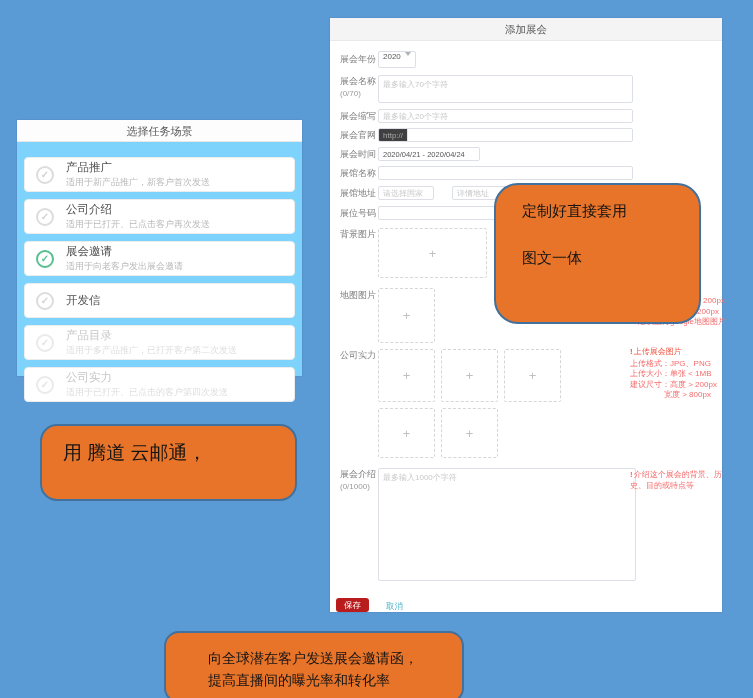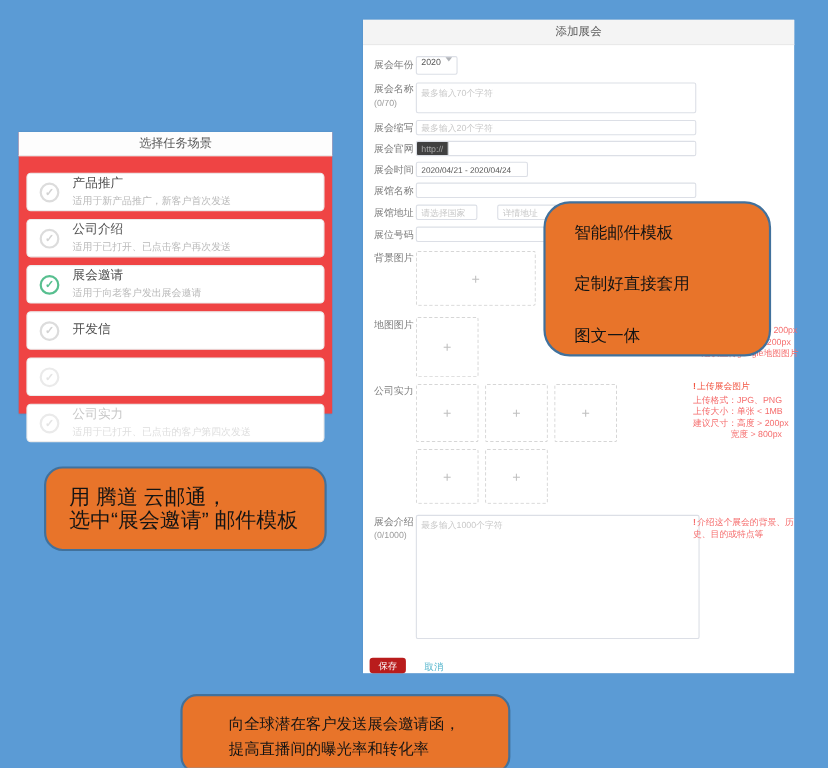--- a/index.html
+++ b/index.html
@@ -7,21 +7,21 @@
   body {
     position:relative;
     font-family:"Liberation Sans", sans-serif;
     background:#5b9bd5;
     overflow:hidden;
   }
 
   
   .scn-panel {
     position:absolute; left:17px; top:120px; width:285px; height:256px;
-    background:#ef4444; box-shadow:0 0 2px rgba(0,0,0,.15);
+    background:#7dd3fc; box-shadow:0 0 2px rgba(0,0,0,.15);
   }
   .scn-head {
     height:22px; line-height:22px; text-align:center;
     font-size:11px; color:#595959; border-bottom:1px solid #e8e8e8; background:#fdfdfd;
   }
   .scn-list { padding:15px 7px 0 7px; }
   .scn-card {
     height:35px; margin-bottom:7px; border:1px solid #ececec; border-radius:4px;
     display:flex; align-items:center; background:#fff; cursor:pointer;
   }
@@ -158,20 +158,24 @@
         </span>
       <div>
         <div class="scn-title">开发信</div>
       </div>
     </div>
 
     <div class="scn-card dim">
       <span class="chk">
           <span>✓</span>
         </span>
+      <div>
+        <div class="scn-title">产品目录</div>
+        <div class="scn-sub">适用于多产品推广，已打开客户第二次发送</div>
+      </div>
     </div>
 
     <div class="scn-card dim">
       <span class="chk">
           <span>✓</span>
         </span>
       <div>
         <div class="scn-title">公司实力</div>
         <div class="scn-sub">适用于已打开、已点击的客户第四次发送</div>
       </div>
@@ -284,26 +288,24 @@
   <textarea class="ta" style="left: 48px; top: 450px; width: 258px; height: 113px;" placeholder="最多输入1000个字符"></textarea>
   <div class="hint" style="left:300px; top:451px; width:93px; line-height:11px">
     <span class="warn-ic">!</span><span>介绍这个展会的背景、历史、目的或特点等</span>
   </div>
 
   <button class="save-btn">保存</button>
   <a class="cancel-lnk">取消</a>
 </section>
 
 <div class="bubble bubble-template">
-  <div class="b-line">智能邮件模板</div>
   <div class="b-line">定制好直接套用</div>
   <div class="b-line">图文一体</div>
 </div>
 
 <div class="bubble bubble-instruction">
   <div>用 腾道 云邮通，</div>
-  <div>选中“展会邀请” 邮件模板</div>
 </div>
 
 <div class="bubble bubble-bottom">
   <div>向全球潜在客户发送展会邀请函，</div>
   <div>提高直播间的曝光率和转化率</div>
 </div>
 
 </body></html>

